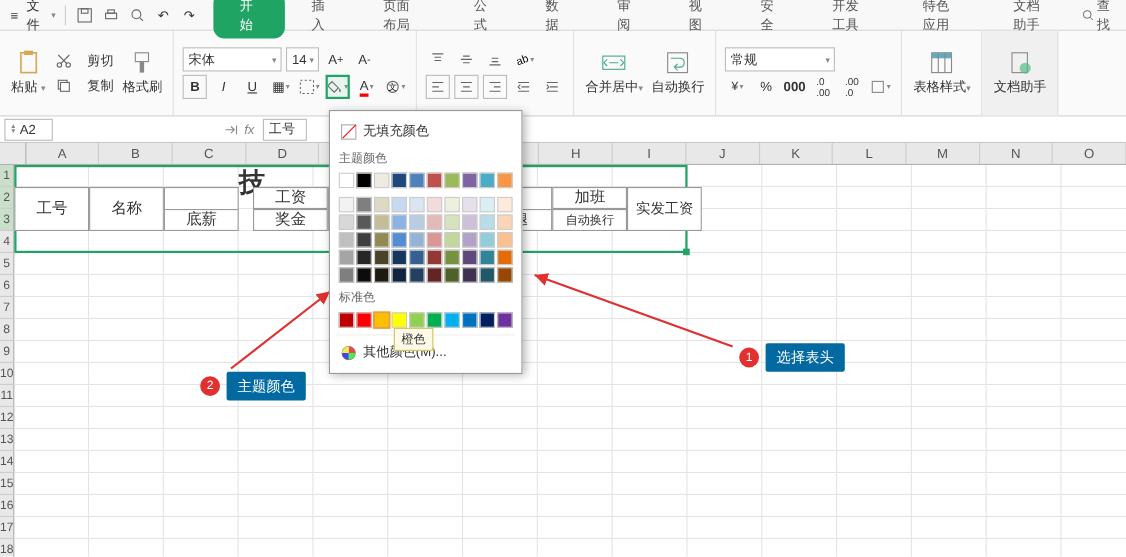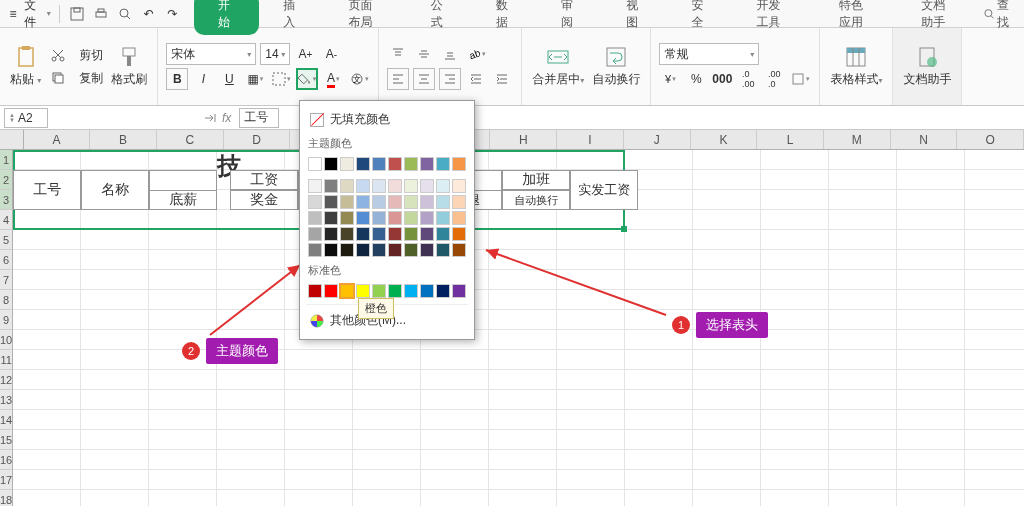--- a/index.html
+++ b/index.html
@@ -67,21 +67,21 @@
 .colorpicker .section { font-size: 11px; color: #666; padding: 4px 2px; }
 .swatchgrid { display: grid; grid-template-columns: repeat(10, 14px); gap: 2px; padding: 2px; }
 .swatch { width: 14px; height: 14px; border: 1px solid #ccc; cursor: pointer; }
 .swatch.hover { outline: 2px solid #f0a030; outline-offset: -1px; }
 .colorpicker .more { display: flex; align-items: center; gap: 6px; padding: 4px; cursor: pointer; }
 .tooltip-orange { position: absolute; left: 358px; top: 298px; background: #fffae8; border: 1px solid #d0c060; padding: 2px 6px; font-size: 11px; z-index: 101; }
 
 
 .callout { position: absolute; display: flex; align-items: center; gap: 6px; }
 .callout .num { width: 18px; height: 18px; border-radius: 50%; background: #e03030; color: #fff; font-size: 11px; display: flex; align-items: center; justify-content: center; }
-.callout .txt { background: #a21caf; color: #fff; padding: 4px 10px; font-size: 13px; border-radius: 2px; }
+.callout .txt { background: #0369a1; color: #fff; padding: 4px 10px; font-size: 13px; border-radius: 2px; }
 .arrow { position: absolute; }
 .arrow svg { overflow: visible; }
 </style>
 </head>
 <body>
 
 <div class="menubar">
   <span class="hamburger">≡</span>
   <span class="file">
       <span>文件</span>

